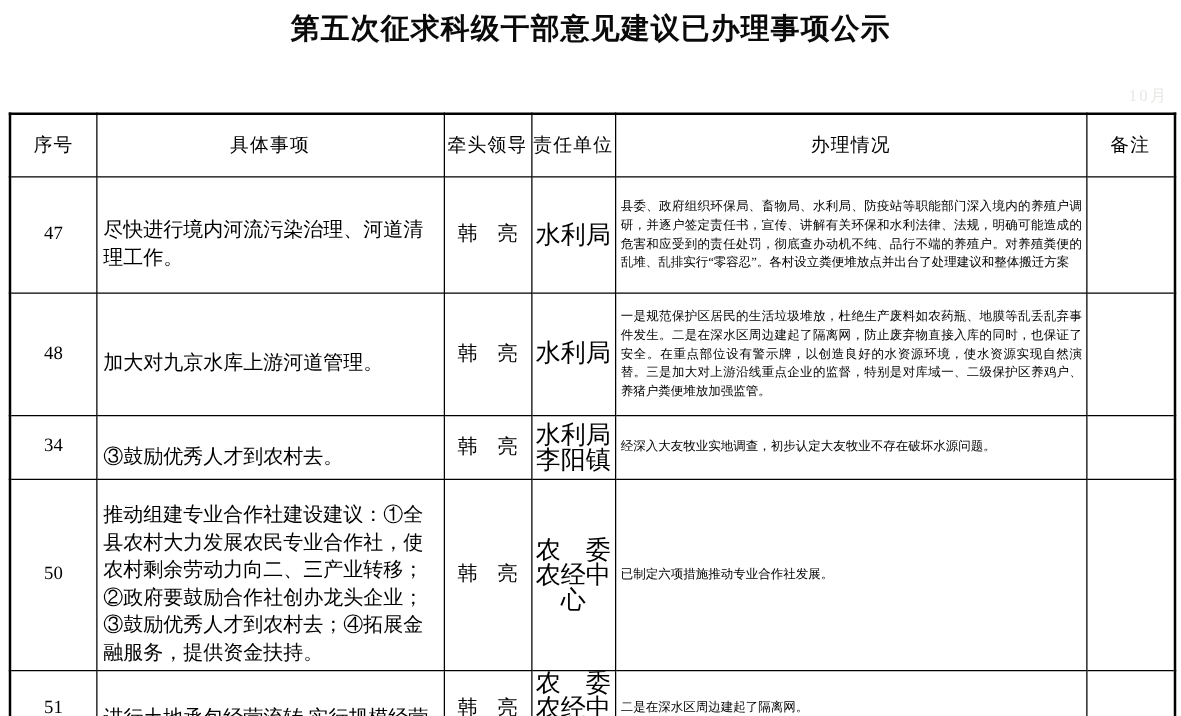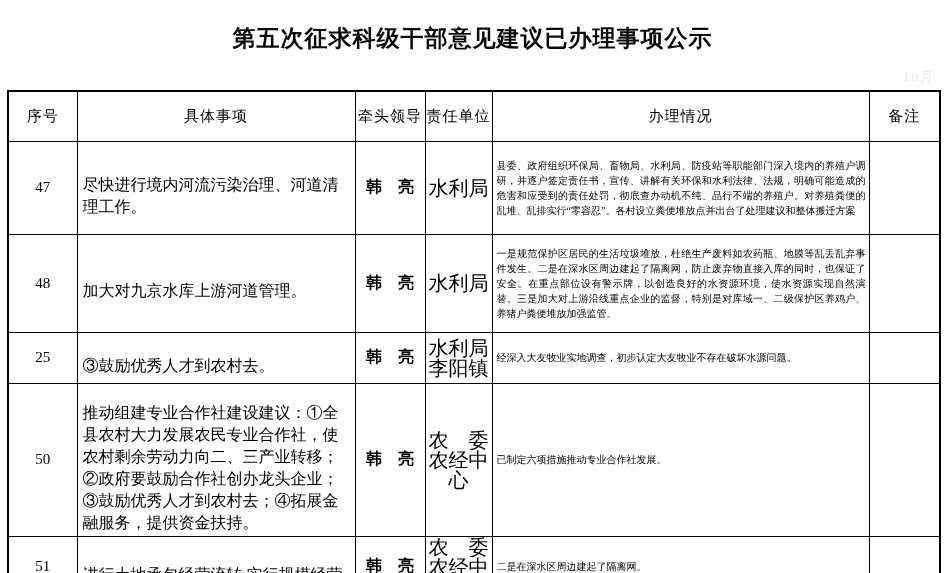--- a/index.html
+++ b/index.html
@@ -6,21 +6,21 @@
   html,body { background:#ffffff; }
   .sheet {
     position:relative;
     width:945px; height:573px;
     background:#ffffff;
     font-family:"Liberation Serif", serif;
     color:#000;
     overflow:hidden;
   }
   .doc-title {
-    position:absolute; top:23px; left:0; right:0;
+    position:absolute; top:7px; left:0; right:0;
     text-align:center;
     font-family:"Liberation Sans", sans-serif;
     font-weight:bold;
     font-size:23px;
     letter-spacing:1px;
     color:#0a0a0a;
   }
   .watermark {
     position:absolute; top:68px; right:10px;
     font-size:13px;
@@ -56,21 +56,20 @@
     font-size:16px;
     line-height:22px;
     padding:18px 4px 2px 5px;
     text-align:left;
     white-space:pre-line;
   }
   td.leader {
     text-align:center;
     font-size:16px;
     white-space:pre-line;
-    font-weight:bold;
   }
   td.unit {
     text-align:center;
     font-size:20px;
     line-height:20px;
     white-space:pre-line;
   }
   td.status {
     font-size:10px;
     line-height:15px;
@@ -123,21 +122,21 @@
       <tr style="height:98px">
         <td class="no">48</td>
         <td class="item">加大对九京水库上游河道管理。</td>
         <td class="leader">韩　亮</td>
         <td class="unit">水利局</td>
         <td class="status">一是规范保护区居民的生活垃圾堆放，杜绝生产废料如农药瓶、地膜等乱丢乱弃事件发生。二是在深水区周边建起了隔离网，防止废弃物直接入库的同时，也保证了安全。在重点部位设有警示牌，以创造良好的水资源环境，使水资源实现自然演替。三是加大对上游沿线重点企业的监督，特别是对库域一、二级保护区养鸡户、养猪户粪便堆放加强监管。</td>
         <td class="note"></td>
       </tr>
 
       <tr style="height:51px">
-        <td class="no">25</td>
+        <td class="no">34</td>
         <td class="item">③鼓励优秀人才到农村去。</td>
         <td class="leader">韩　亮</td>
         <td class="unit">水利局
 李阳镇</td>
         <td class="status">经深入大友牧业实地调查，初步认定大友牧业不存在破坏水源问题。</td>
         <td class="note"></td>
       </tr>
 
       <tr style="height:134px">
         <td class="no">50</td>

